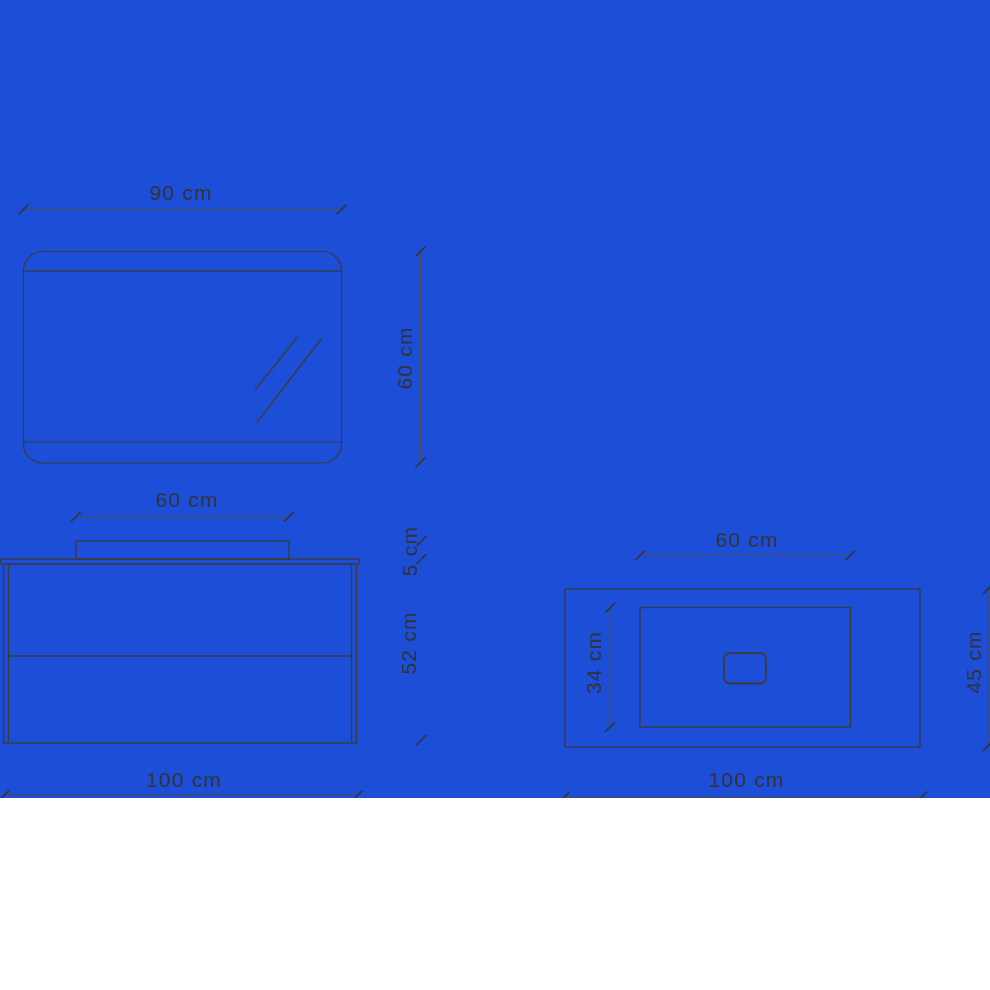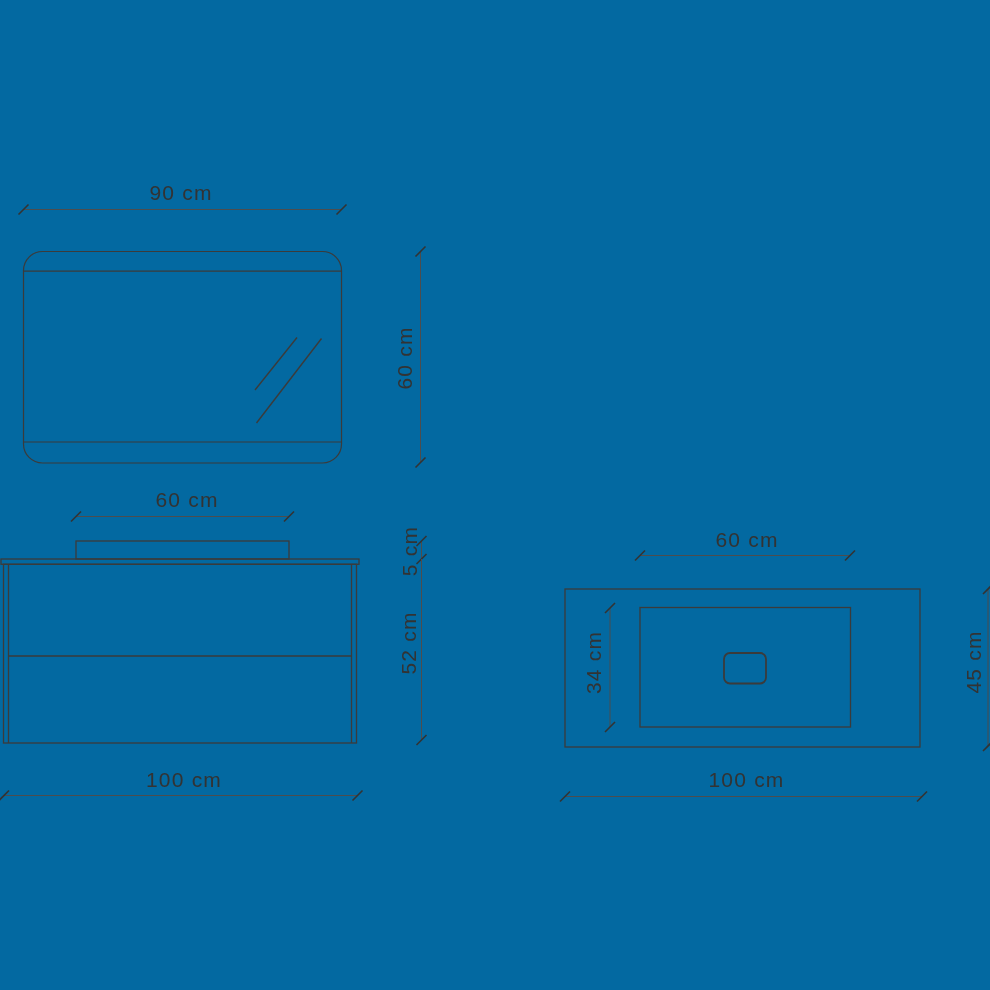--- a/index.html
+++ b/index.html
@@ -1,16 +1,16 @@
 <!DOCTYPE html>
 <html><head>
 <meta charset="utf-8">
 <style>
   html,body{margin:0;padding:0;background:#ffffff;}
-  .page{width:990px;height:990px;position:relative;background:#0369a1;overflow:hidden;}
+  .page{width:990px;height:798px;position:relative;background:#1d4ed8;overflow:hidden;}
   text{font-family:"Liberation Sans",sans-serif;font-size:21px;fill:#333333;letter-spacing:1.2px;}
 </style>
 </head>
 <body>
 <div class="page">
 <svg width="990" height="990" viewBox="0 0 990 990" xmlns="http://www.w3.org/2000/svg">
   <g fill="none" stroke="#3b3b3b" stroke-width="1.3">
 
     <g>
       <rect x="23.5" y="251.5" width="318" height="211.5" rx="19" stroke-width="1.2"></rect>

